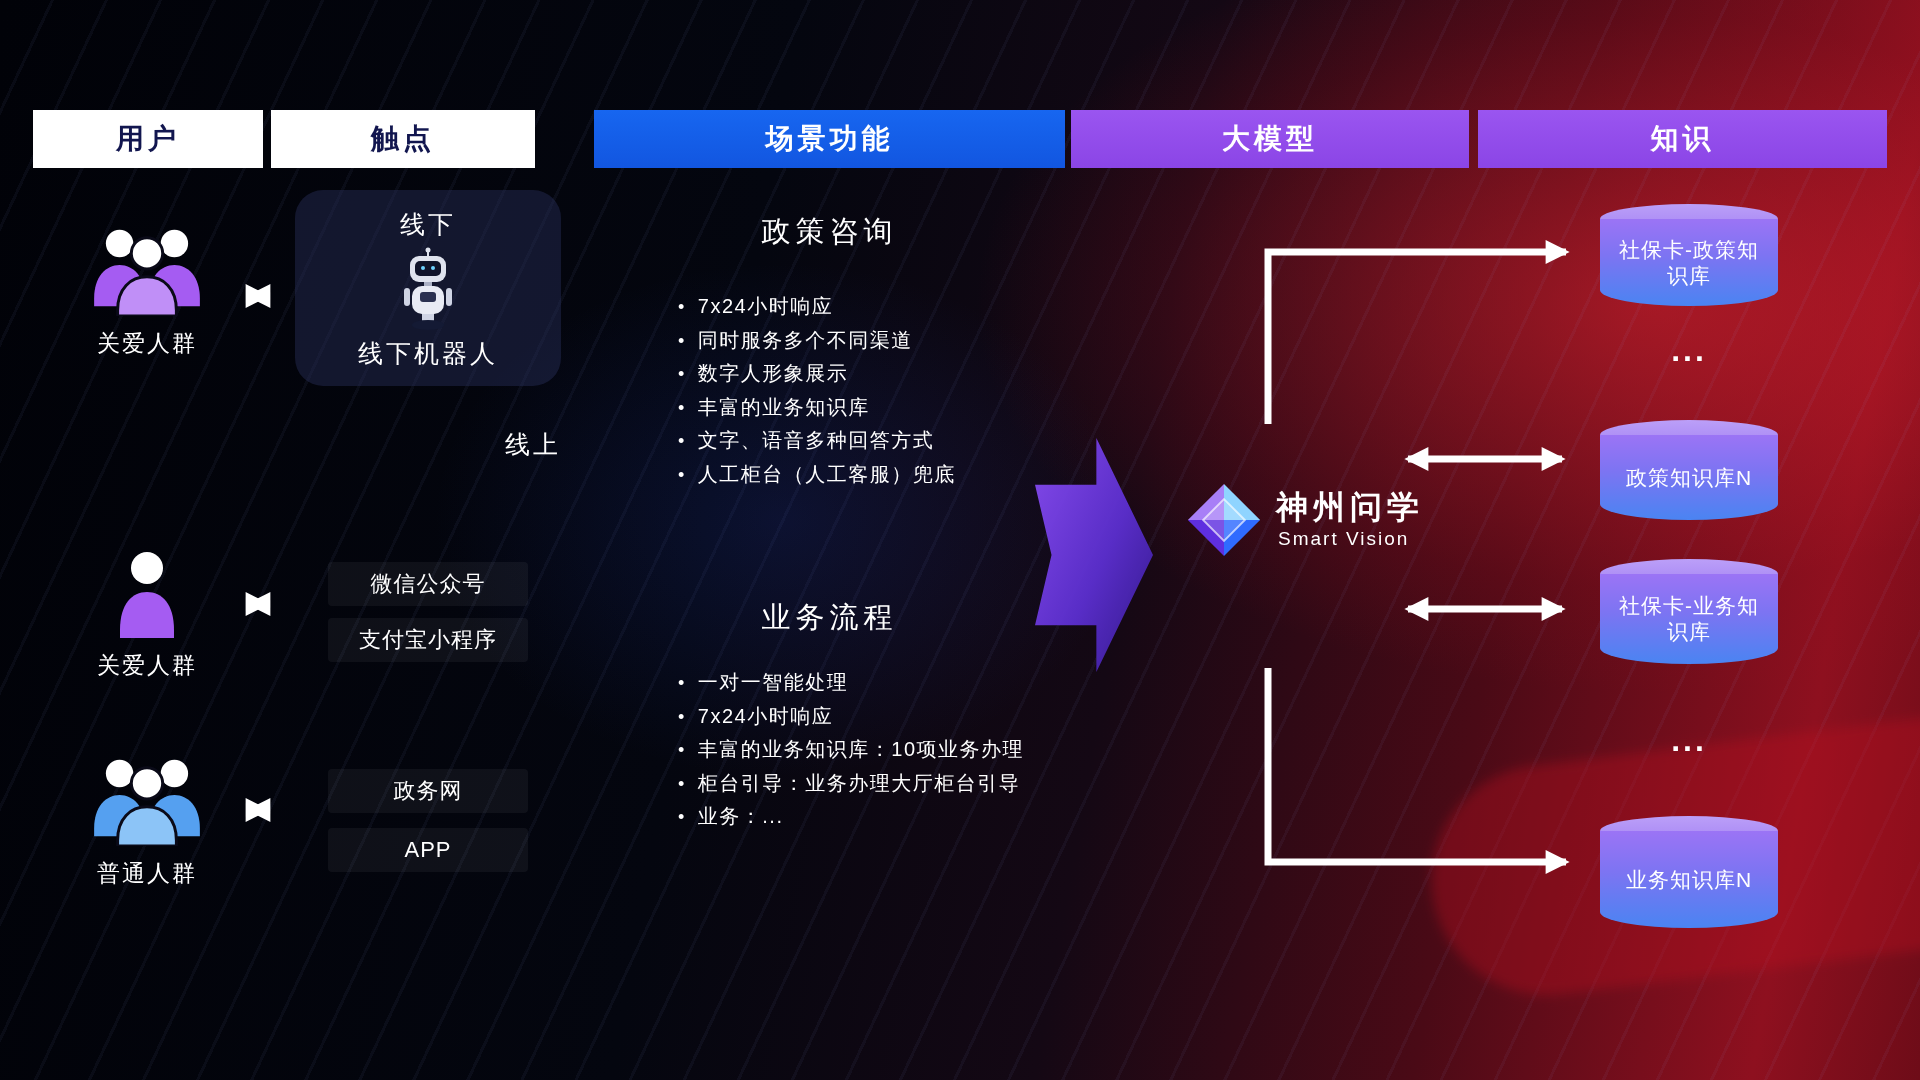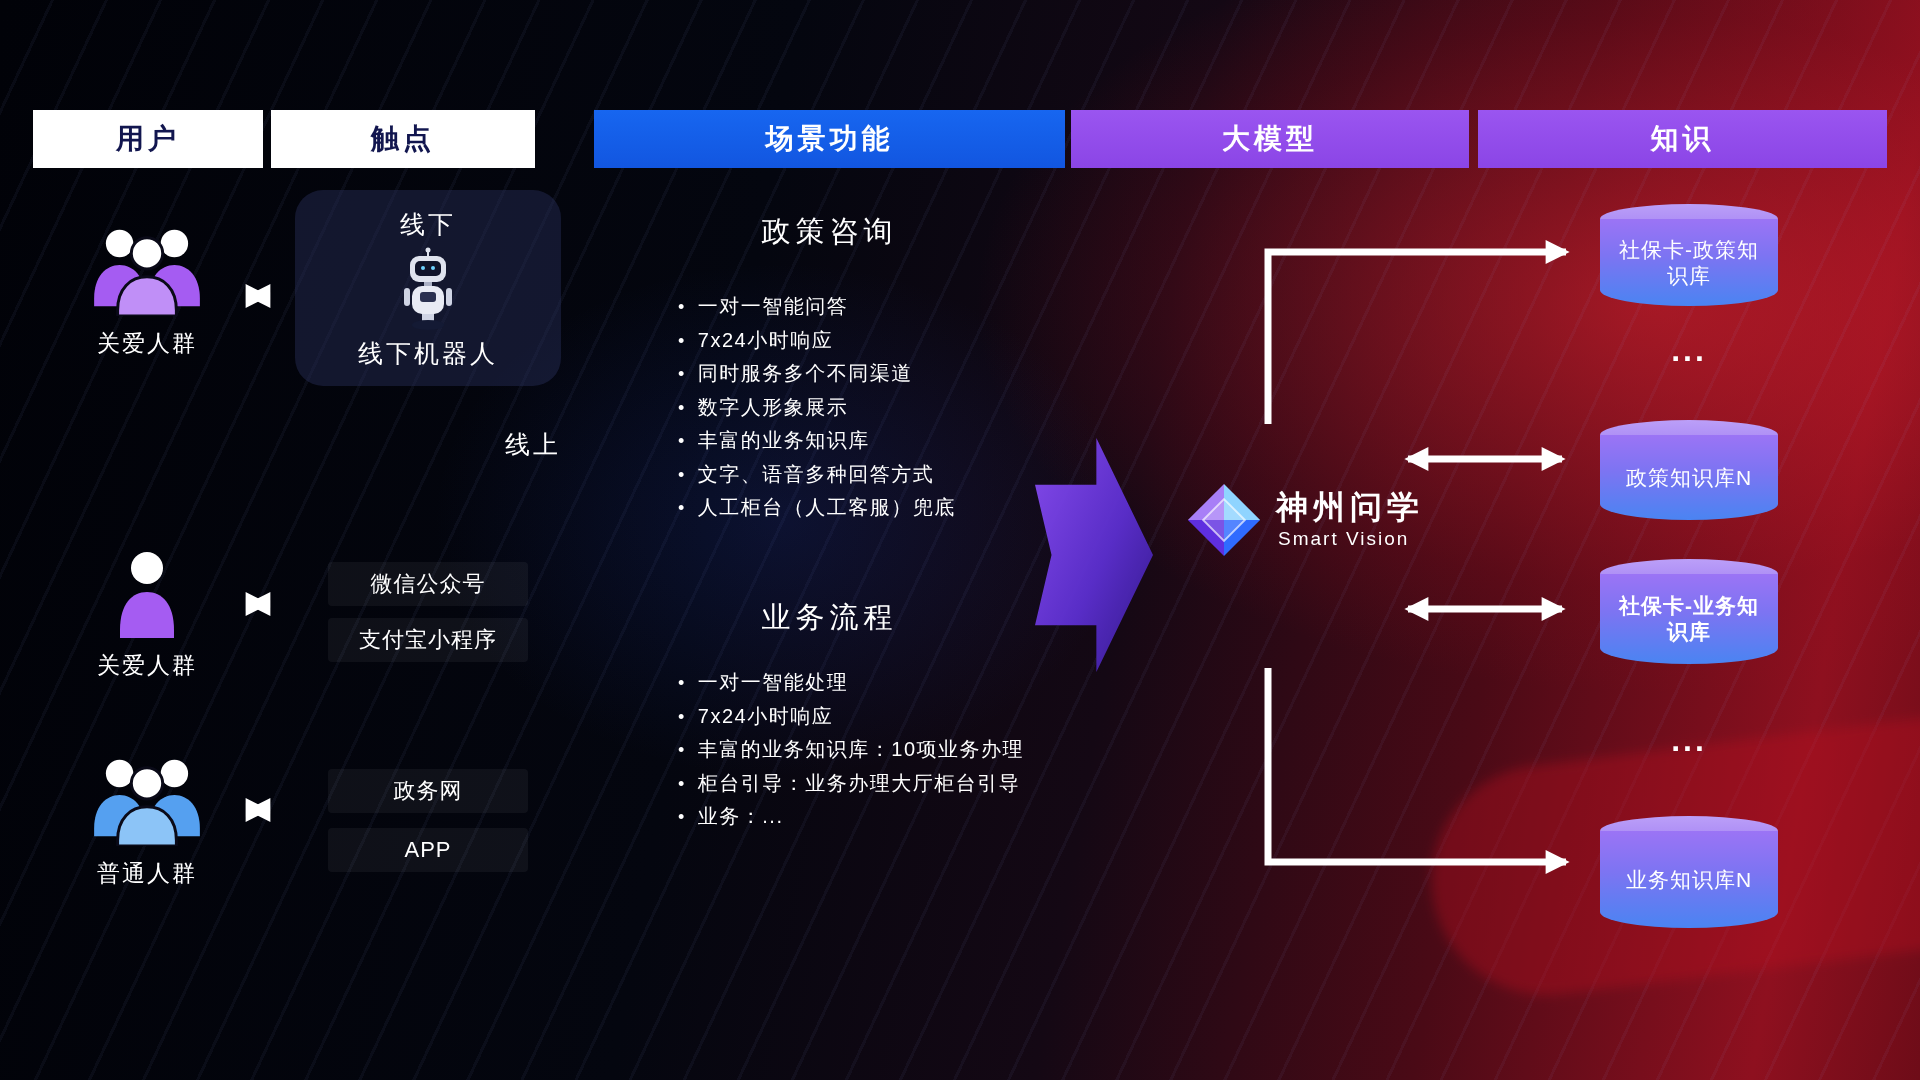--- a/index.html
+++ b/index.html
@@ -73,21 +73,21 @@
   .cyl{position:absolute;left:1600px;width:178px;}
   .cyl-cap{position:absolute;top:0;left:0;width:100%;height:30px;border-radius:50%;
     background:linear-gradient(180deg,var(--db-cap,#bb9ff8),#a483f3);}
   .cyl-body{position:absolute;top:15px;left:0;right:0;bottom:0;
     border-radius:0 0 89px 89px / 0 0 16px 16px;
     background:linear-gradient(180deg,var(--db-top,#9b74f5) 0%,#7d74f2 42%,var(--db-bottom,#4a84f2) 100%);
     display:flex;align-items:center;justify-content:center;text-align:center;
     color:#fff;font-size:21px;line-height:26px;letter-spacing:1px;padding:22px 12px;box-sizing:border-box;}
   .cy1{top:204px;height:102px;}
   .cy2{top:420px;height:100px;}
-  .cy3{top:559px;height:105px;font-weight:bold;}
+  .cy3{top:559px;height:105px;}
   .cy4{top:816px;height:112px;}
   .dots{position:absolute;left:1600px;width:178px;text-align:center;color:#fff;
     font-size:32px;font-weight:bold;letter-spacing:3px;}
   .dt1{top:332px;}
   .dt2{top:722px;}
 
   .overlay{position:absolute;left:0;top:0;pointer-events:none;}
 </style>
 </head>
 <body>
@@ -156,21 +156,20 @@
   </div>
 
   <div class="online-title">线上</div>
   <div class="tp-item tpi0">微信公众号</div>
   <div class="tp-item tpi1">支付宝小程序</div>
   <div class="tp-item tpi2">政务网</div>
   <div class="tp-item tpi3">APP</div>
 
   <div class="sc-title sct1">政策咨询</div>
   <ul class="sc-list scl1">
-    <li>一对一智能问答</li>
     <li>7x24小时响应</li>
     <li>同时服务多个不同渠道</li>
     <li>数字人形象展示</li>
     <li>丰富的业务知识库</li>
     <li>文字、语音多种回答方式</li>
     <li>人工柜台（人工客服）兜底</li>
   </ul>
 
   <div class="sc-title sct2">业务流程</div>
   <ul class="sc-list scl2">

